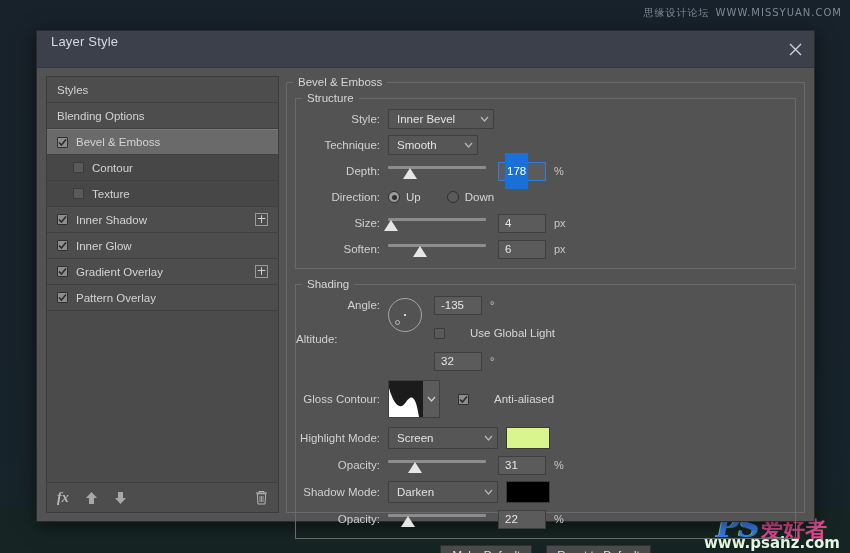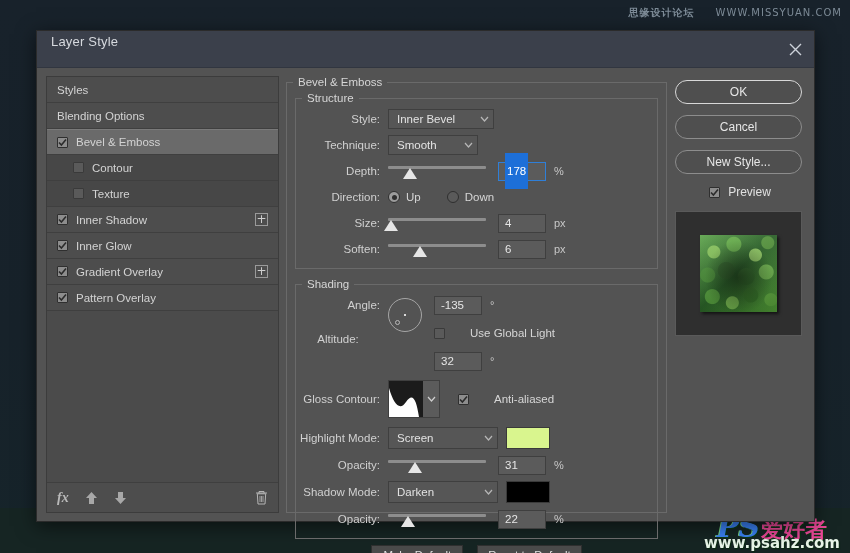--- a/index.html
+++ b/index.html
@@ -25,21 +25,21 @@
   }
   
   .wm-top {
     position: absolute; top: 6px; right: 8px;
     font-size: 10px; letter-spacing: 1px;
     color: #7d8b97;
     font-family: "DejaVu Sans", sans-serif;
     white-space: nowrap;
     user-select: none;
   }
-  .wm-top .cn { font-weight: bold; margin-right: 21px; }
+  .wm-top .cn { font-weight: normal; margin-right: 6px; }
   .wm-bottom {
     position: absolute; bottom: 2px; right: 10px;
     text-align: center; user-select: none;
     line-height: 1;
   }
   .wm-bottom .ps {
     font-family: "DejaVu Serif", serif;
     font-weight: bold; font-style: italic;
     font-size: 30px;
     color: #3b82f6;
@@ -591,21 +591,21 @@
 
           <fieldset class="grp" style="margin-top:9px">
             <legend class="glab">Shading</legend>
             <div style="padding:4px 10px 8px 0;">
 
               <div style="display:flex; align-items:flex-start;">
                 <div style="width:92px; flex:none;">
                   <div class="row" style="margin-bottom:12px; justify-content:flex-end;">
                     <span class="rlab" style="width:auto">Angle:</span>
                   </div>
-                  <div class="row" style="margin-bottom:4px; justify-content:center;">
+                  <div class="row" style="margin-bottom:4px; justify-content:flex-start;">
                     <span class="rlab" style="width:auto">Altitude:</span>
                   </div>
                 </div>
 
                 <div style="width:46px; flex:none; padding-top:4px;">
                   <div class="dial">
                     <span class="center"></span>
                     <span class="marker"></span>
                   </div>
                 </div>
@@ -713,36 +713,15 @@
 
           <div class="defbtns">
             <div class="defbtn">Make Default</div>
             <div class="defbtn">Reset to Default</div>
           </div>
 
         </div>
       </fieldset>
     </div>
 
-    <div id="right">
-      <div class="rbtn primary">OK</div>
-      <div class="rbtn">Cancel</div>
-      <div class="rbtn">New Style...</div>
-
-      <div class="preview-row">
-        <span class="cb">
-          <svg width="9" height="9" viewBox="0 0 9 9">
-              <path d="M1 4.5 L3.4 7 L8 1.6" stroke="#2b2b2b" stroke-width="1.6" fill="none"></path>
-            </svg>
-        </span>
-        <span class="txt">Preview</span>
-      </div>
-
-      <div id="thumbbox">
-        <div id="thumb">
-          <div class="leafbg"></div>
-          <div class="leafshade"></div>
-        </div>
-      </div>
-    </div>
 
   </div>
 </div>
 
 </body></html>

